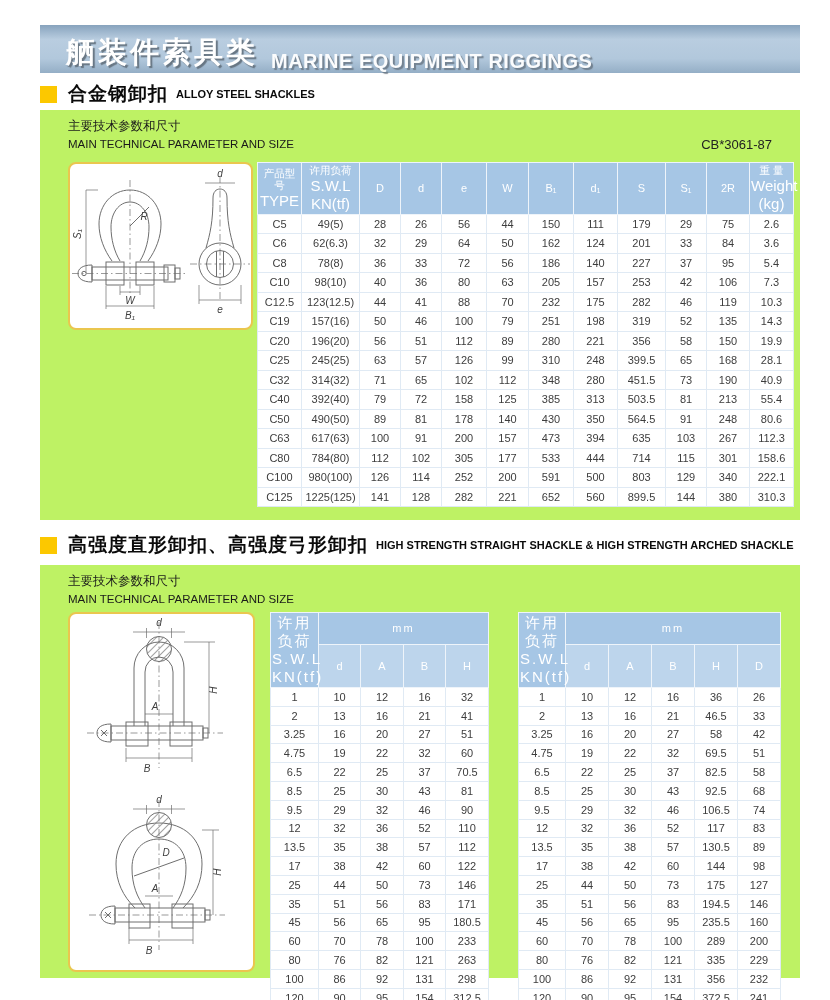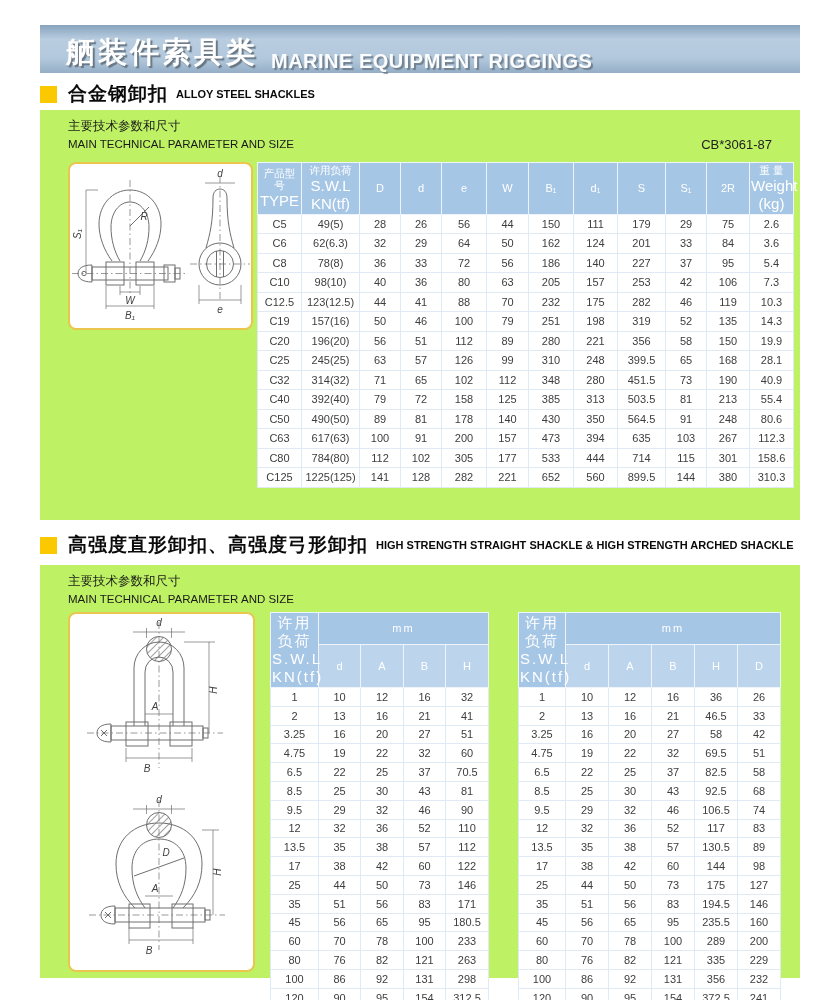--- a/index.html
+++ b/index.html
@@ -349,20 +349,34 @@
             <td>112</td>
             <td>102</td>
             <td>305</td>
             <td>177</td>
             <td>533</td>
             <td>444</td>
             <td>714</td>
             <td>115</td>
             <td>301</td>
             <td>158.6</td>
+          </tr>
+          <tr>
+            <td>C100</td>
+            <td>980(100)</td>
+            <td>126</td>
+            <td>114</td>
+            <td>252</td>
+            <td>200</td>
+            <td>591</td>
+            <td>500</td>
+            <td>803</td>
+            <td>129</td>
+            <td>340</td>
+            <td>222.1</td>
           </tr>
           <tr>
             <td>C125</td>
             <td>1225(125)</td>
             <td>141</td>
             <td>128</td>
             <td>282</td>
             <td>221</td>
             <td>652</td>
             <td>560</td>

